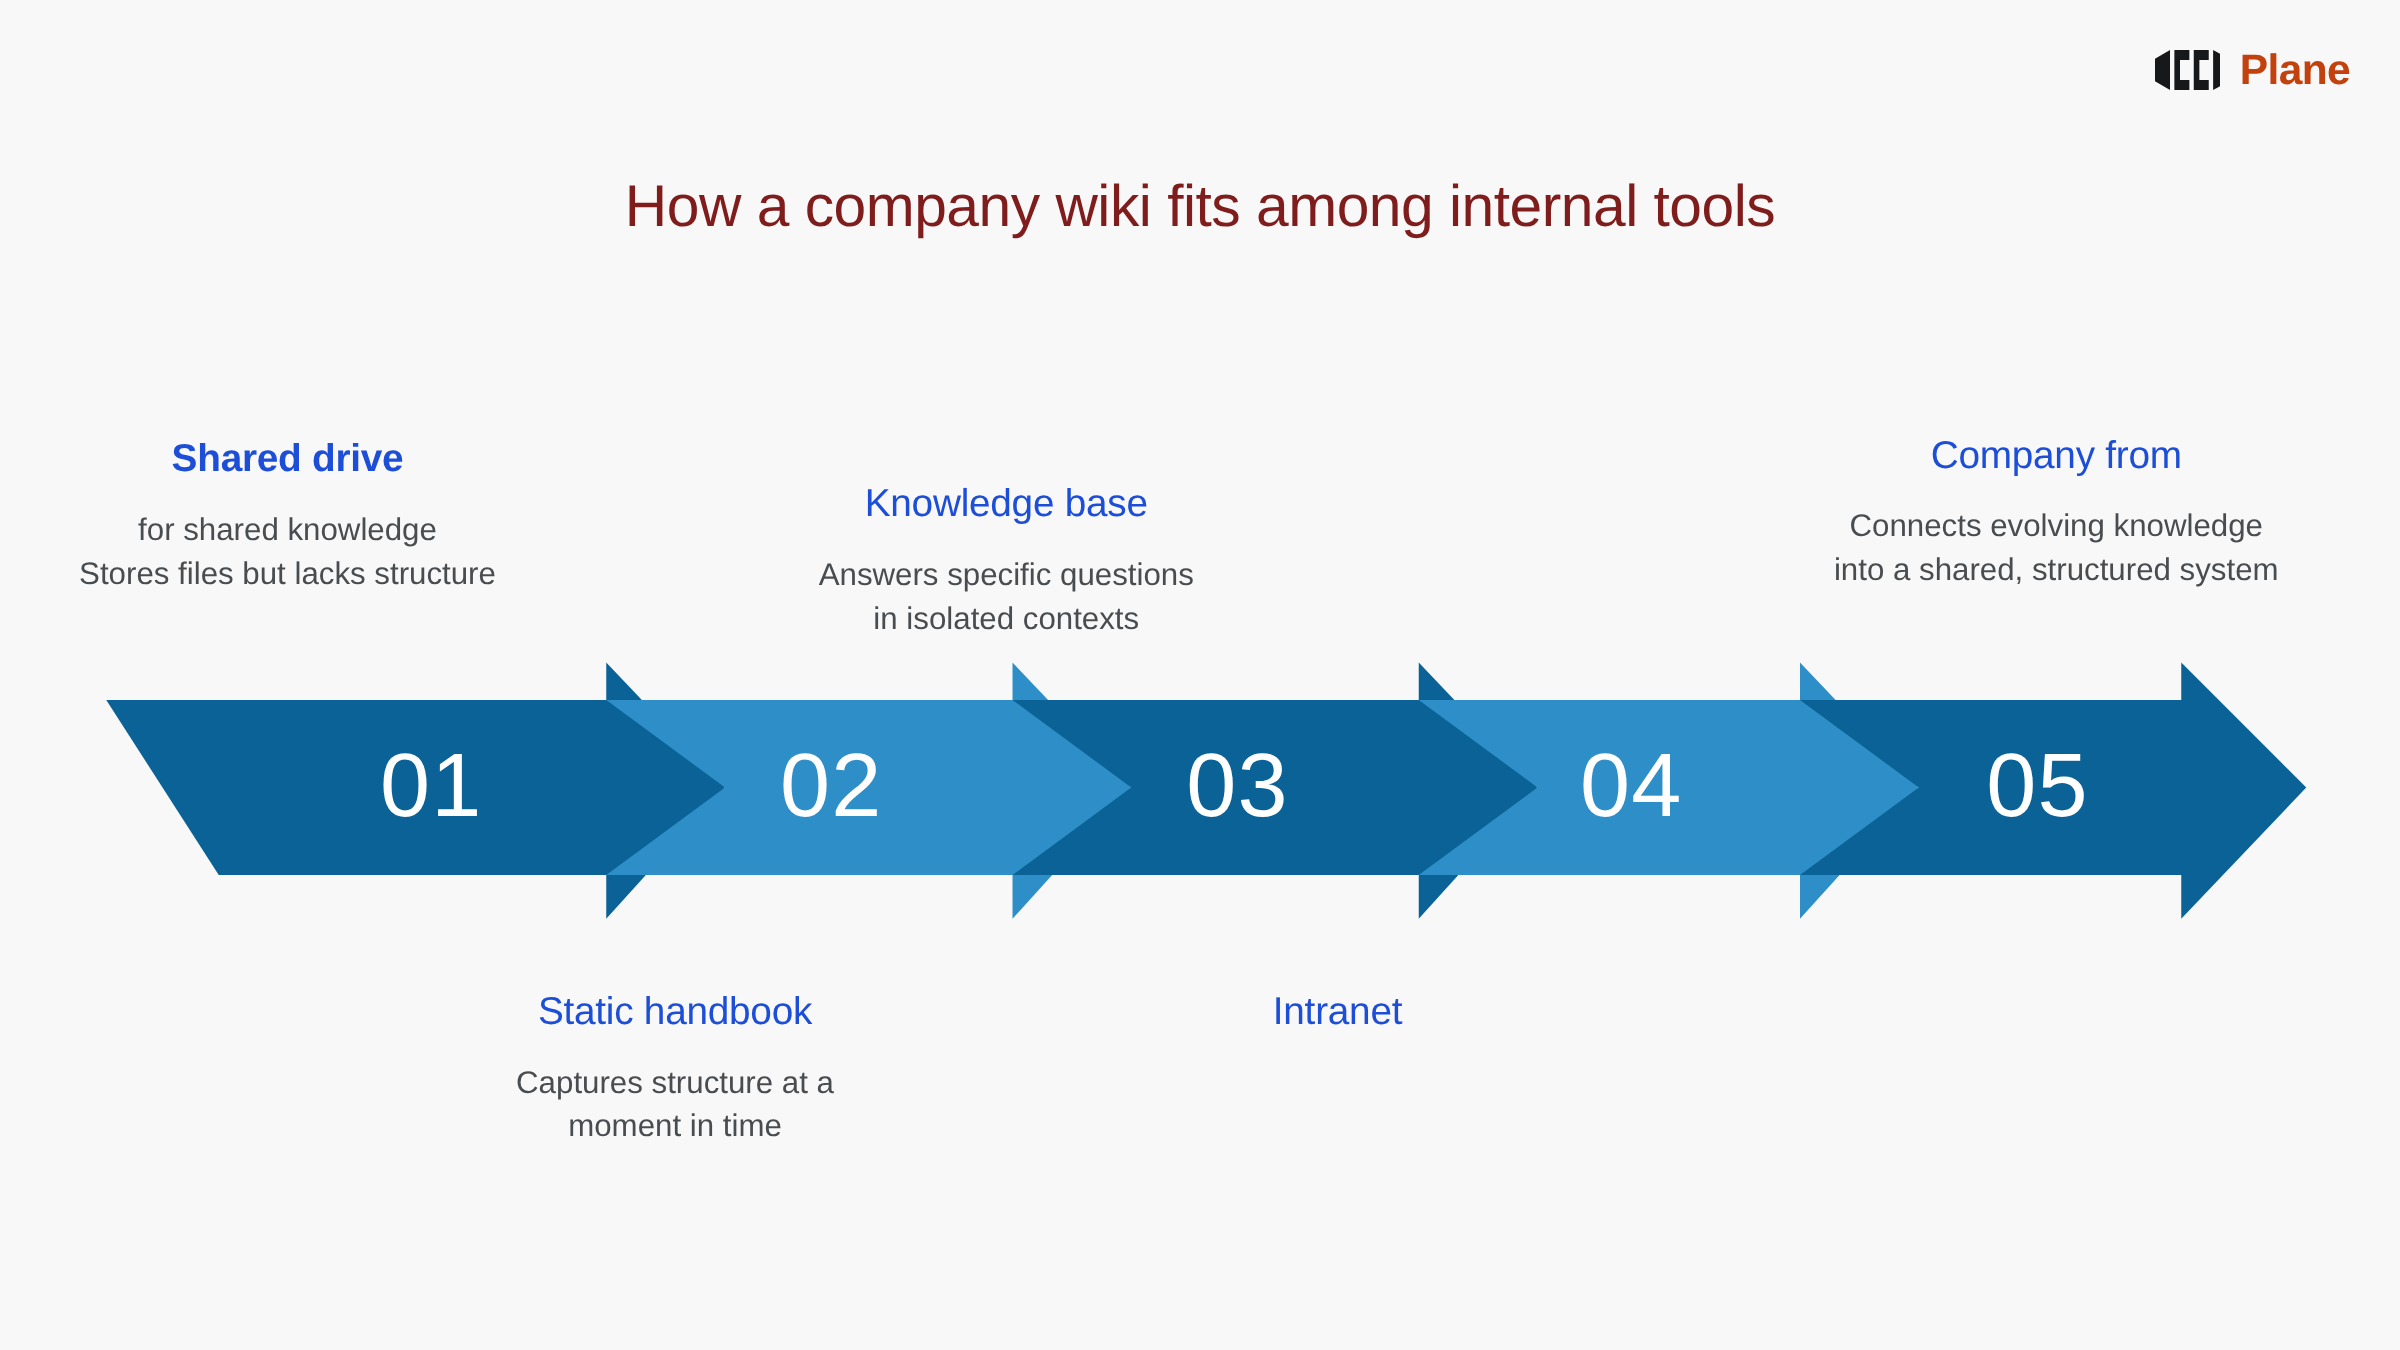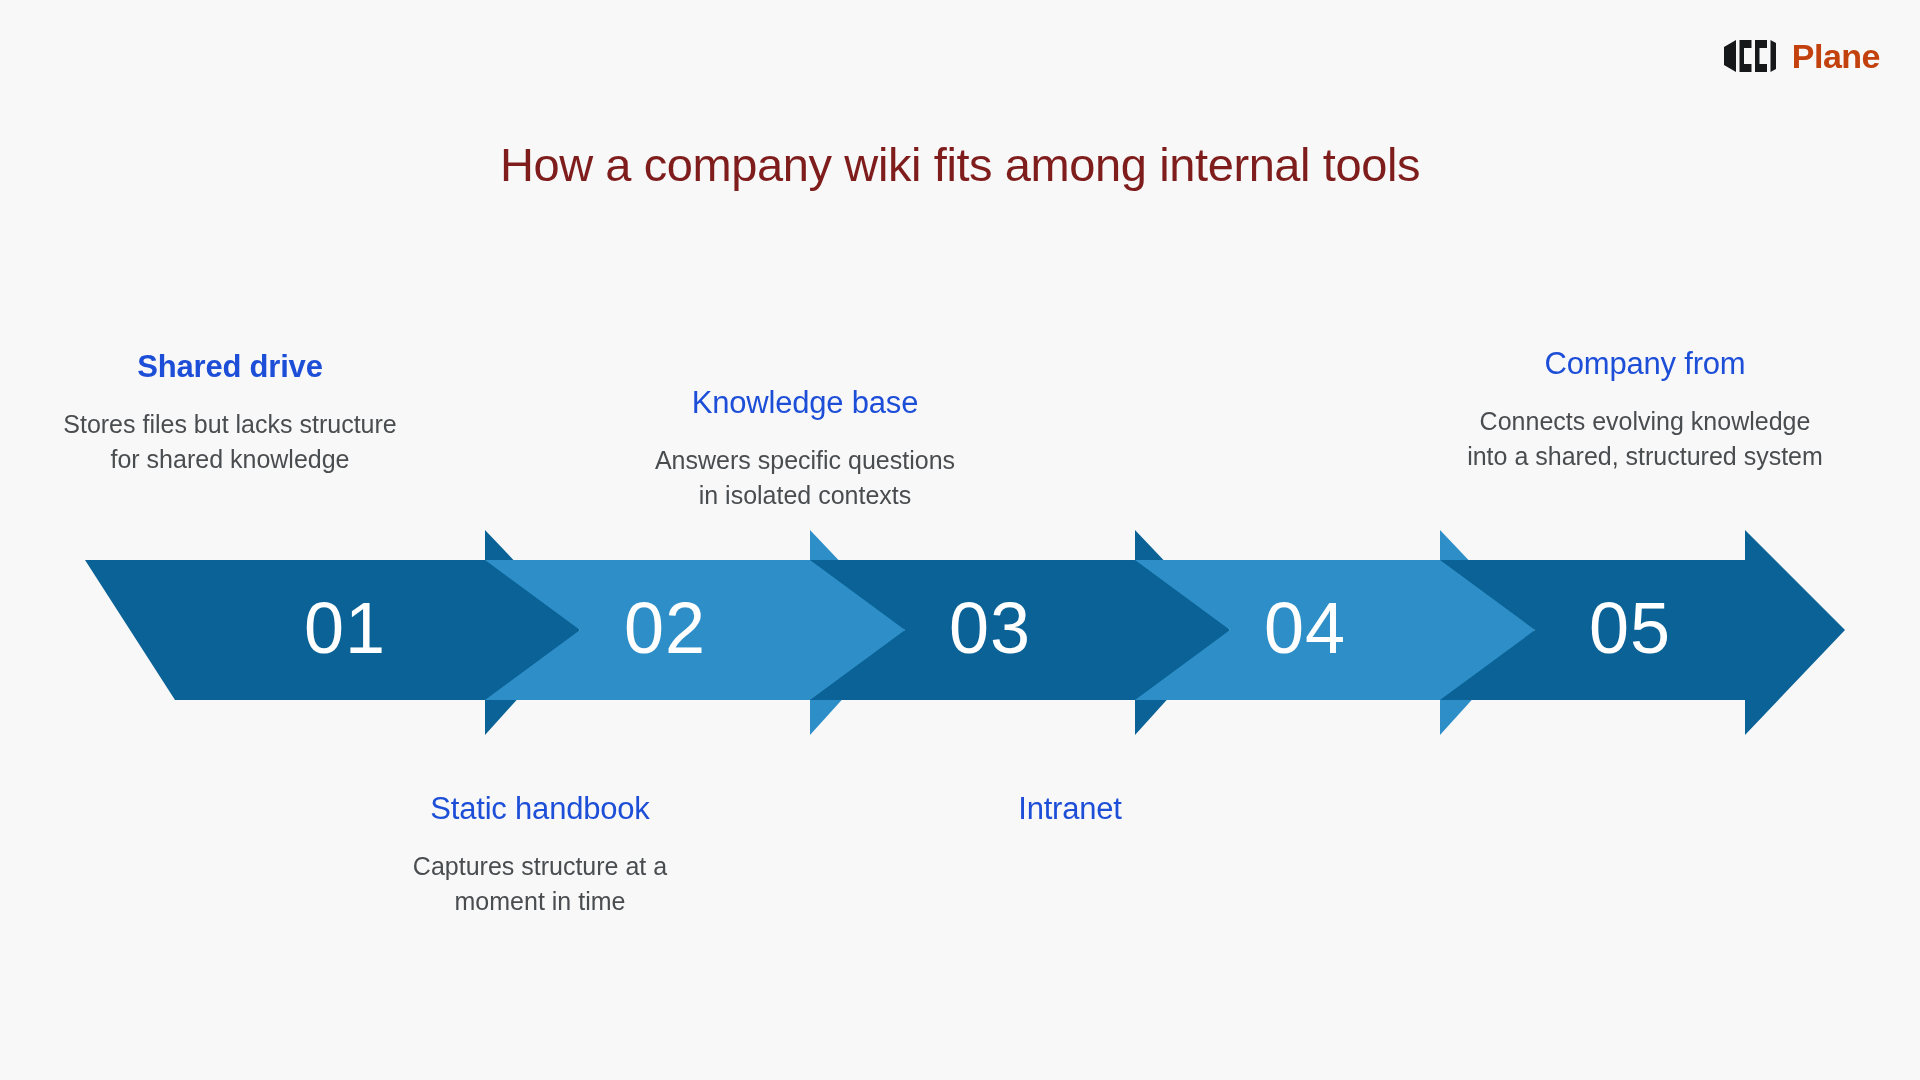--- a/index.html
+++ b/index.html
@@ -152,22 +152,22 @@
       <g>
         <path d="M1440,560 L1745,560 L1745,530 L1845,630 L1745,735 L1745,700 L1440,700 L1535,630 Z" fill="#0a6296"></path>
         <text class="step-number" x="1630" y="634">05</text>
       </g>
     </svg>
   </div>
 
   <div class="caption cap-top c1">
     <div class="caption-title">Shared drive</div>
     <div class="caption-desc">
+      <div>for shared knowledge</div>
       <div>Stores files but lacks structure</div>
-      <div>for shared knowledge</div>
     </div>
   </div>
 
   <div class="caption cap-bottom c2">
     <div class="caption-title light">Static handbook</div>
     <div class="caption-desc">
       <div>Captures structure at a</div>
       <div>moment in time</div>
     </div>
   </div>

